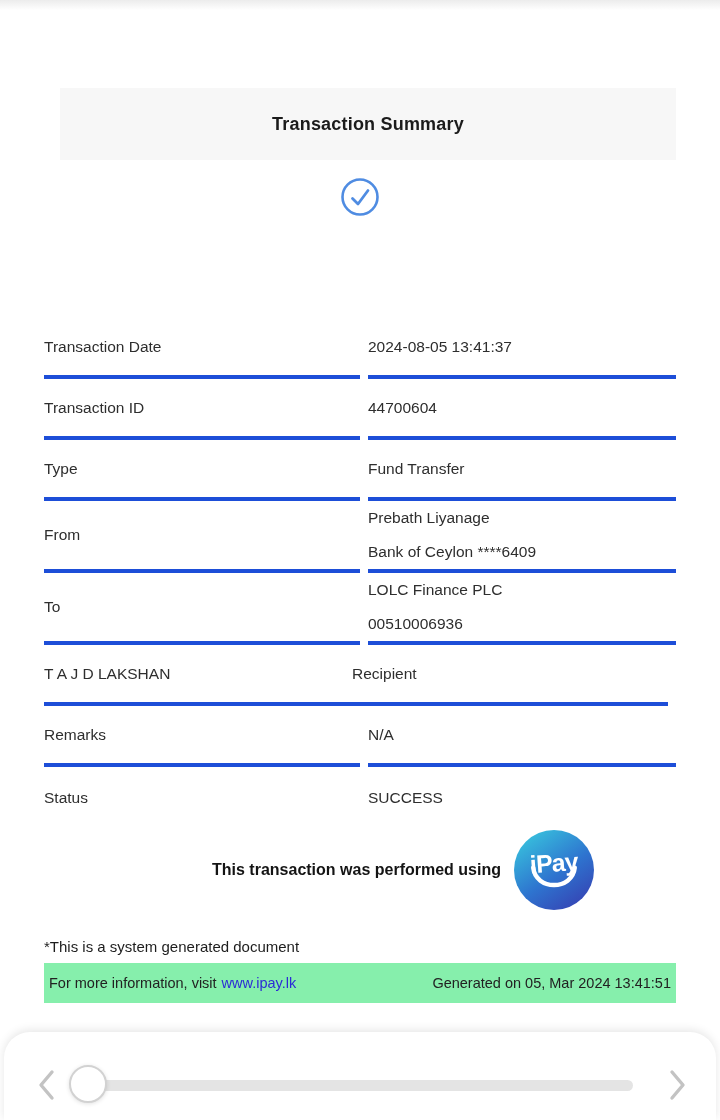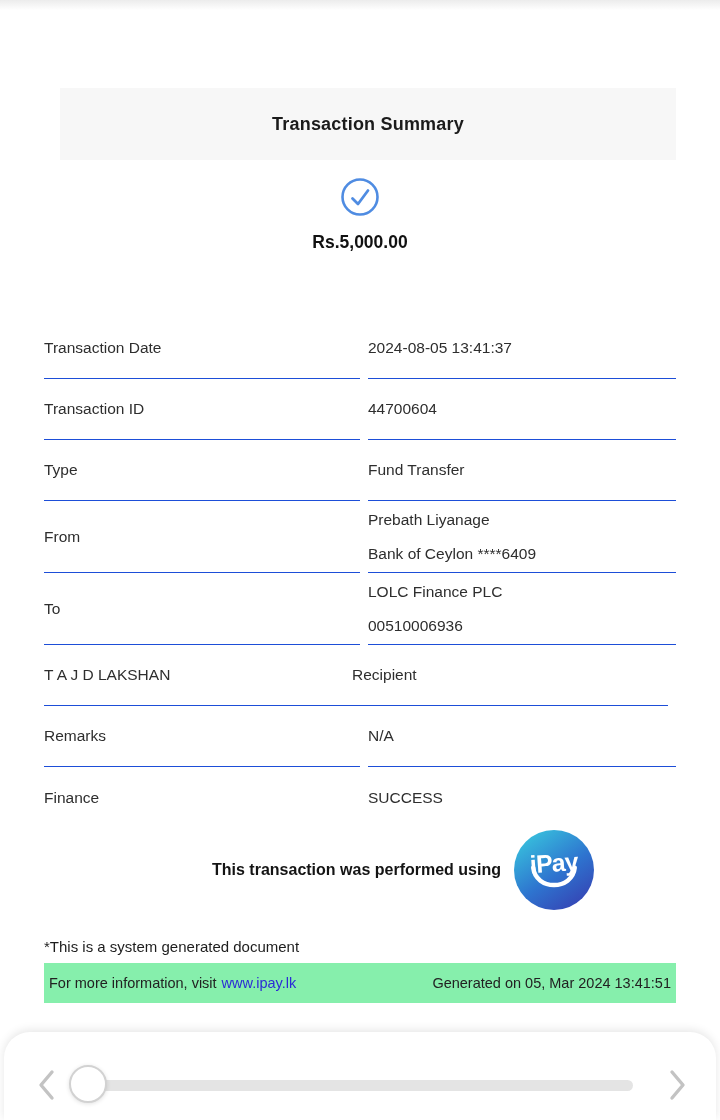--- a/index.html
+++ b/index.html
@@ -13,21 +13,21 @@
     position:absolute;top:88px;left:60px;right:44px;height:72px;background:#f7f7f7;
     display:flex;align-items:center;justify-content:center;
   }
   .header-bar .title{font-size:18px;font-weight:bold;color:#1b1b1b;letter-spacing:.2px;}
   .check-wrap{position:absolute;top:177px;left:0;right:0;display:flex;justify-content:center;}
   .amount{position:absolute;top:232px;left:0;right:0;text-align:center;
     font-size:17.5px;font-weight:bold;color:#111;}
   .table{position:absolute;top:318px;left:44px;right:44px;}
   .row{display:flex;min-height:61px;}
   .row.tall{min-height:72px;}
-  .row .cell{border-bottom:1px solid #1d4ed8;display:flex;align-items:center;}
+  .row .cell{border-bottom:4px solid #1d4ed8;display:flex;align-items:center;}
   .row:last-child .cell{border-bottom:none;}
   .cell.label{width:50%;margin-right:8px;font-size:15.5px;color:#2e2e2e;}
   .cell.value{flex:1;flex-direction:column;justify-content:center;align-items:flex-start;}
   .val-line{font-size:15.5px;color:#2e2e2e;line-height:24px;}
   .row.tall .val-line{line-height:34px;}
   .performed-row{
     position:absolute;top:829px;left:44px;right:44px;height:82px;
     display:flex;align-items:center;justify-content:center;gap:13px;
     transform:translateX(43px);
   }
@@ -68,21 +68,20 @@
     <div class="title">Transaction Summary</div>
   </div>
 
   <div class="check-wrap">
     <svg width="40" height="40" viewBox="0 0 40 40">
       <circle cx="20" cy="20" r="17.5" fill="none" stroke="#4f8ce2" stroke-width="2.6"></circle>
       <path d="M12.5 21.5 L18 27 L28 13.5" fill="none" stroke="#4f8ce2" stroke-width="2.8" stroke-linecap="round" stroke-linejoin="round"></path>
     </svg>
   </div>
 
-  <div class="amount">Rs.5,000.00</div>
 
   <div class="table">
     <div class="row">
       <div class="cell label">Transaction Date</div>
       <div class="cell value">
         <div class="val-line">2024-08-05 13:41:37</div>
 
       </div>
     </div>
     <div class="row">
@@ -121,21 +120,21 @@
       <div class="cell label">Recipient</div>
     </div>
     <div class="row">
       <div class="cell label">Remarks</div>
       <div class="cell value">
         <div class="val-line">N/A</div>
 
       </div>
     </div>
     <div class="row">
-      <div class="cell label">Finance</div>
+      <div class="cell label">Status</div>
       <div class="cell value">
         <div class="val-line">SUCCESS</div>
 
       </div>
     </div>
   </div>
 
   <div class="performed-row">
     <span class="performed-text">This transaction was performed using</span>
     <span class="ipay-logo">

